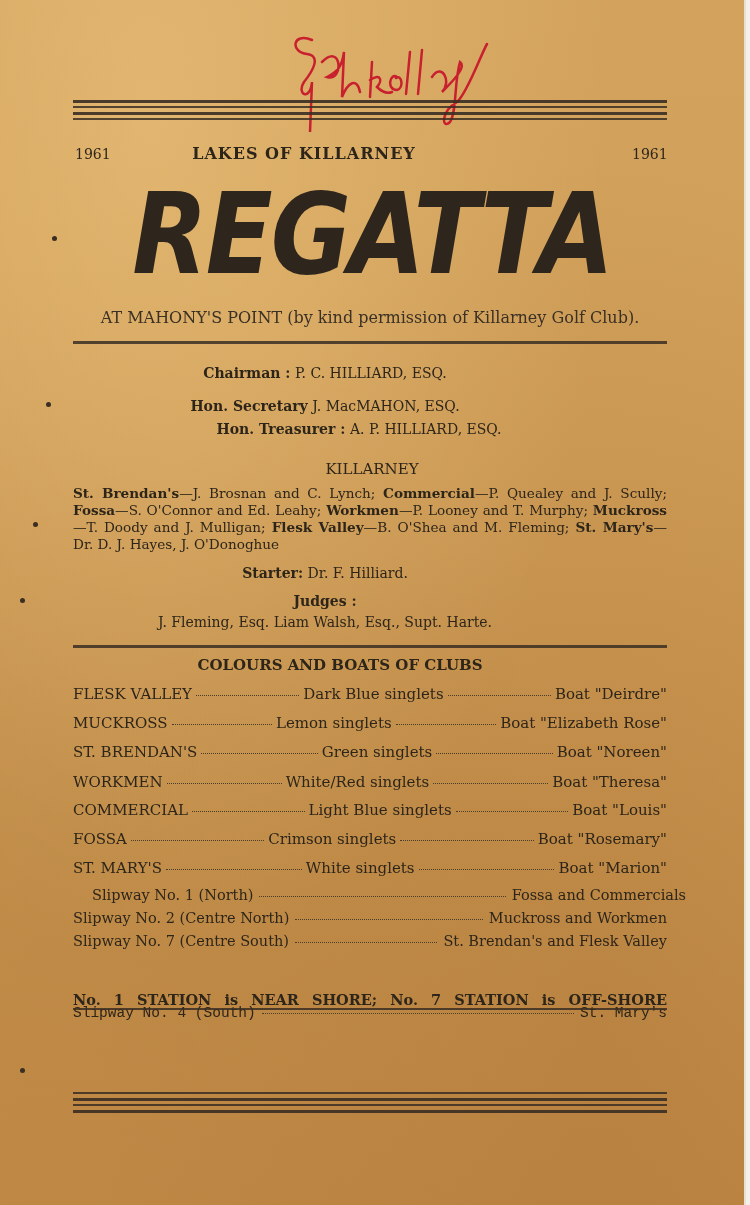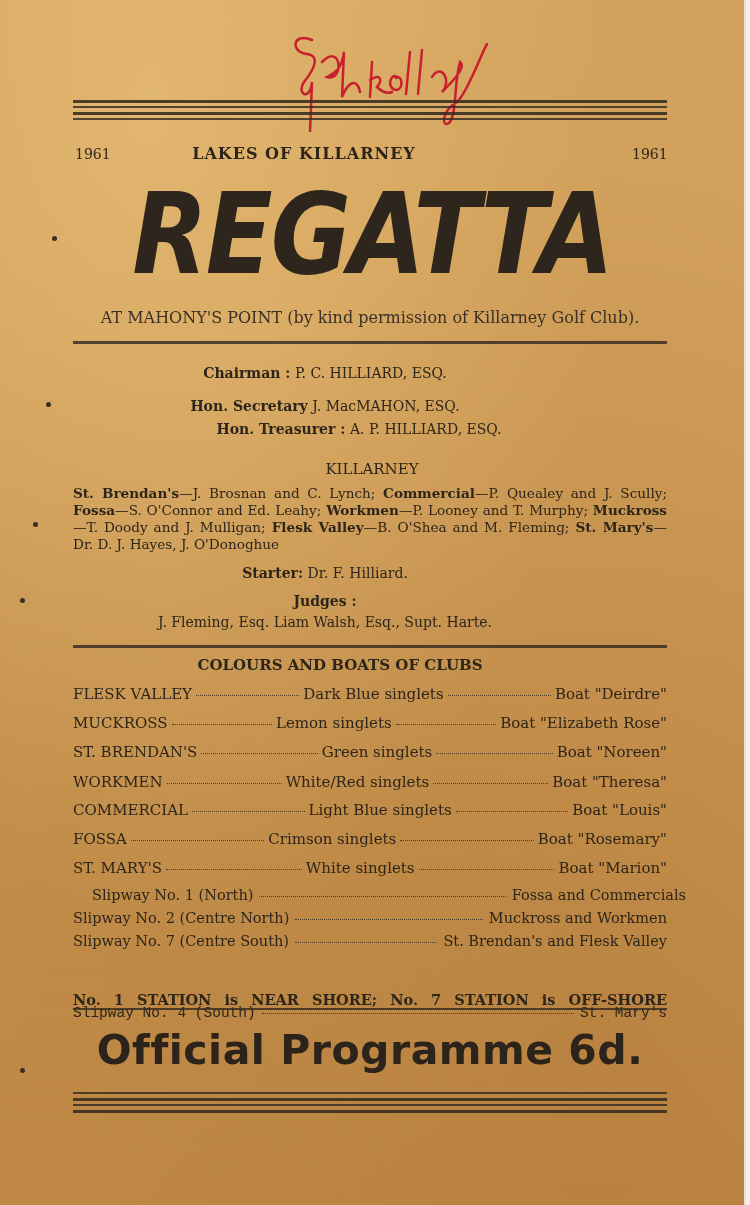--- a/index.html
+++ b/index.html
@@ -183,21 +183,20 @@
   <div class="slip-row" style="top:1005px;font-family:Liberation Mono, monospace;">
     <span>Slipway No. 4 (South)</span>
       <span class="dots"></span>
     <span>St. Mary's</span>
   </div>
 
   <div class="station">No. 1 STATION is NEAR SHORE; No. 7 STATION is OFF-SHORE</div>
 
   <div class="single-rule" style="top:1008px;height:2px;"></div>
 
-  <div class="programme">Official Programme 6d.</div>
 
   <div class="rule-block" style="top:1092px;">
     <div class="t"></div>
       <div class="l"></div>
       <div class="t"></div>
       <div class="l"></div>
   </div>
 
   <div class="hole" style="left:52px;top:236px;"></div>
   <div class="hole" style="left:46px;top:402px;"></div>

